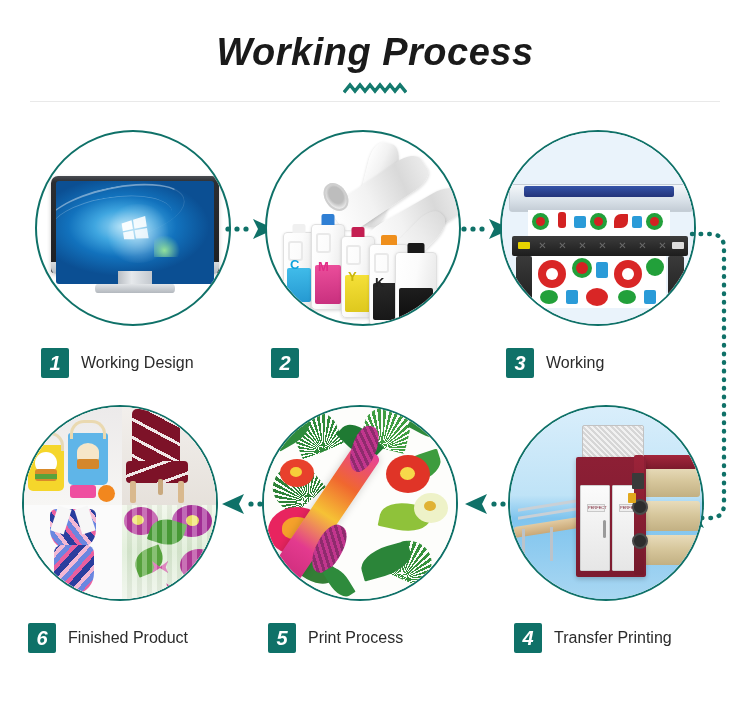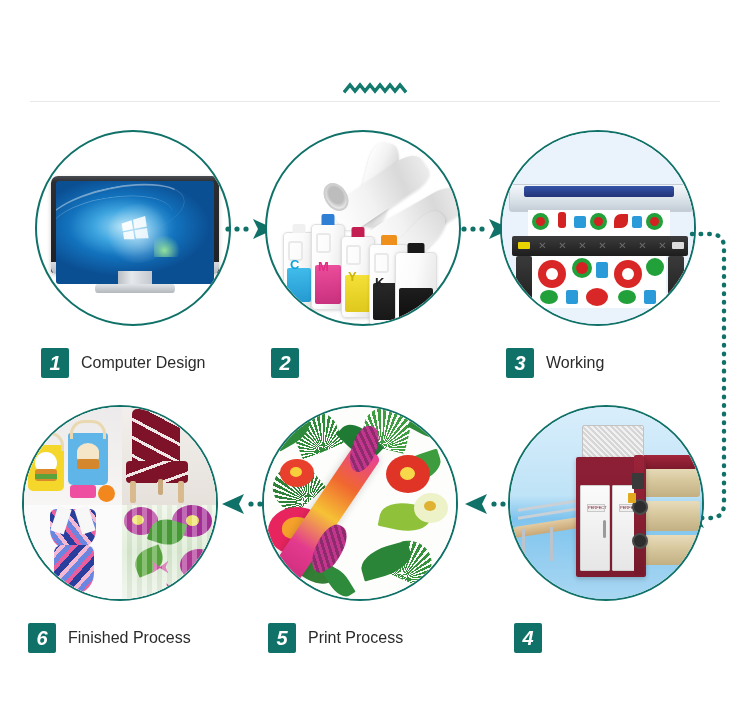--- a/index.html
+++ b/index.html
@@ -156,20 +156,21 @@
   .coll{position:absolute;inset:0;background:#f4f4f4;}
   .cell{position:absolute;overflow:hidden;}
   .bag{position:absolute;border-radius:3px 3px 5px 5px;}
   .bag .hdl{position:absolute;left:50%;transform:translateX(-50%);top:-13px;
     width:30px;height:16px;border:3px solid #e6d9b6;border-bottom:none;border-radius:14px 14px 0 0;}
 </style>
 </head>
 <body>
 
 <div id="header">
+  <div id="page-title">Working Process</div>
   <svg id="title-zigzag" viewBox="0 0 64 12">
     <path d="M2 9 L7 3 L12 9 L17 3 L22 9 L27 3 L32 9 L37 3 L42 9 L47 3 L52 9 L57 3 L62 9" fill="none" stroke="#147a6e" stroke-width="3.4" stroke-linecap="square"></path>
   </svg>
   <div id="header-divider"></div>
 </div>
 
 <div id="flow">
 
   <div class="row" id="row-1">
 
@@ -193,21 +194,21 @@
                 </g>
               </svg>
             </div>
             <div class="mon-neck"></div>
             <div class="mon-base"></div>
           </div>
         </div>
       </div>
       <div class="caption">
         <div class="badge">1</div>
-        <div class="cap-text">Computer Design</div>
+        <div class="cap-text">Working Design</div>
       </div>
     </div>
 
     <svg class="arrow" style="left:222px;top:86px" viewBox="0 0 60 26">
       <circle cx="6" cy="13" r="2.6" fill="#0f7168"></circle>
       <circle cx="15" cy="13" r="2.6" fill="#0f7168"></circle>
       <circle cx="24" cy="13" r="2.6" fill="#0f7168"></circle>
       <path d="M31 3 L53 13 L31 23 L36 13 Z" fill="#0f7168"></path>
     </svg>
 
@@ -387,21 +388,21 @@
                  clip-path:polygon(50% 50%,0 0,14% 52%,0 100%,50% 58%,100% 100%,86% 52%,100% 0);"></div>
             <div style="position:absolute;left:44px;top:78px;width:14px;height:11px;background:#c94f9e;
                  clip-path:polygon(50% 50%,0 0,14% 52%,0 100%,50% 58%,100% 100%,86% 52%,100% 0);"></div>
             <div style="position:absolute;left:0;top:0;width:98px;height:98px;
                  background:repeating-linear-gradient(90deg,rgba(255,255,255,.28) 0 5px,rgba(0,0,0,.04) 5px 10px);"></div>
           </div>
         </div>
       </div>
       <div class="caption">
         <div class="badge">6</div>
-        <div class="cap-text">Finished Process</div>
+        <div class="cap-text">Finished Product</div>
       </div>
     </div>
 
     <svg class="arrow" style="left:215px;top:86px" viewBox="0 0 60 26">
       <path d="M29 3 L7 13 L29 23 L24 13 Z" fill="#0f7168"></path>
       <circle cx="36" cy="13" r="2.6" fill="#0f7168"></circle>
       <circle cx="45" cy="13" r="2.6" fill="#0f7168"></circle>
       <circle cx="54" cy="13" r="2.6" fill="#0f7168"></circle>
     </svg>
 
@@ -496,16 +497,17 @@
           <div class="ht-side"></div>
           <div class="ht-panel"></div>
           <div class="ht-knob" style="top:92px;"></div>
           <div class="ht-knob" style="top:126px;"></div>
           <div style="position:absolute;left:118px;top:86px;width:8px;height:10px;
                background:#e2a91e;border-radius:1px;"></div>
         </div>
       </div>
       <div class="caption">
         <div class="badge">4</div>
+        <div class="cap-text">Transfer Printing</div>
       </div>
     </div>
   </div>
 </div>
 
 </body></html>

